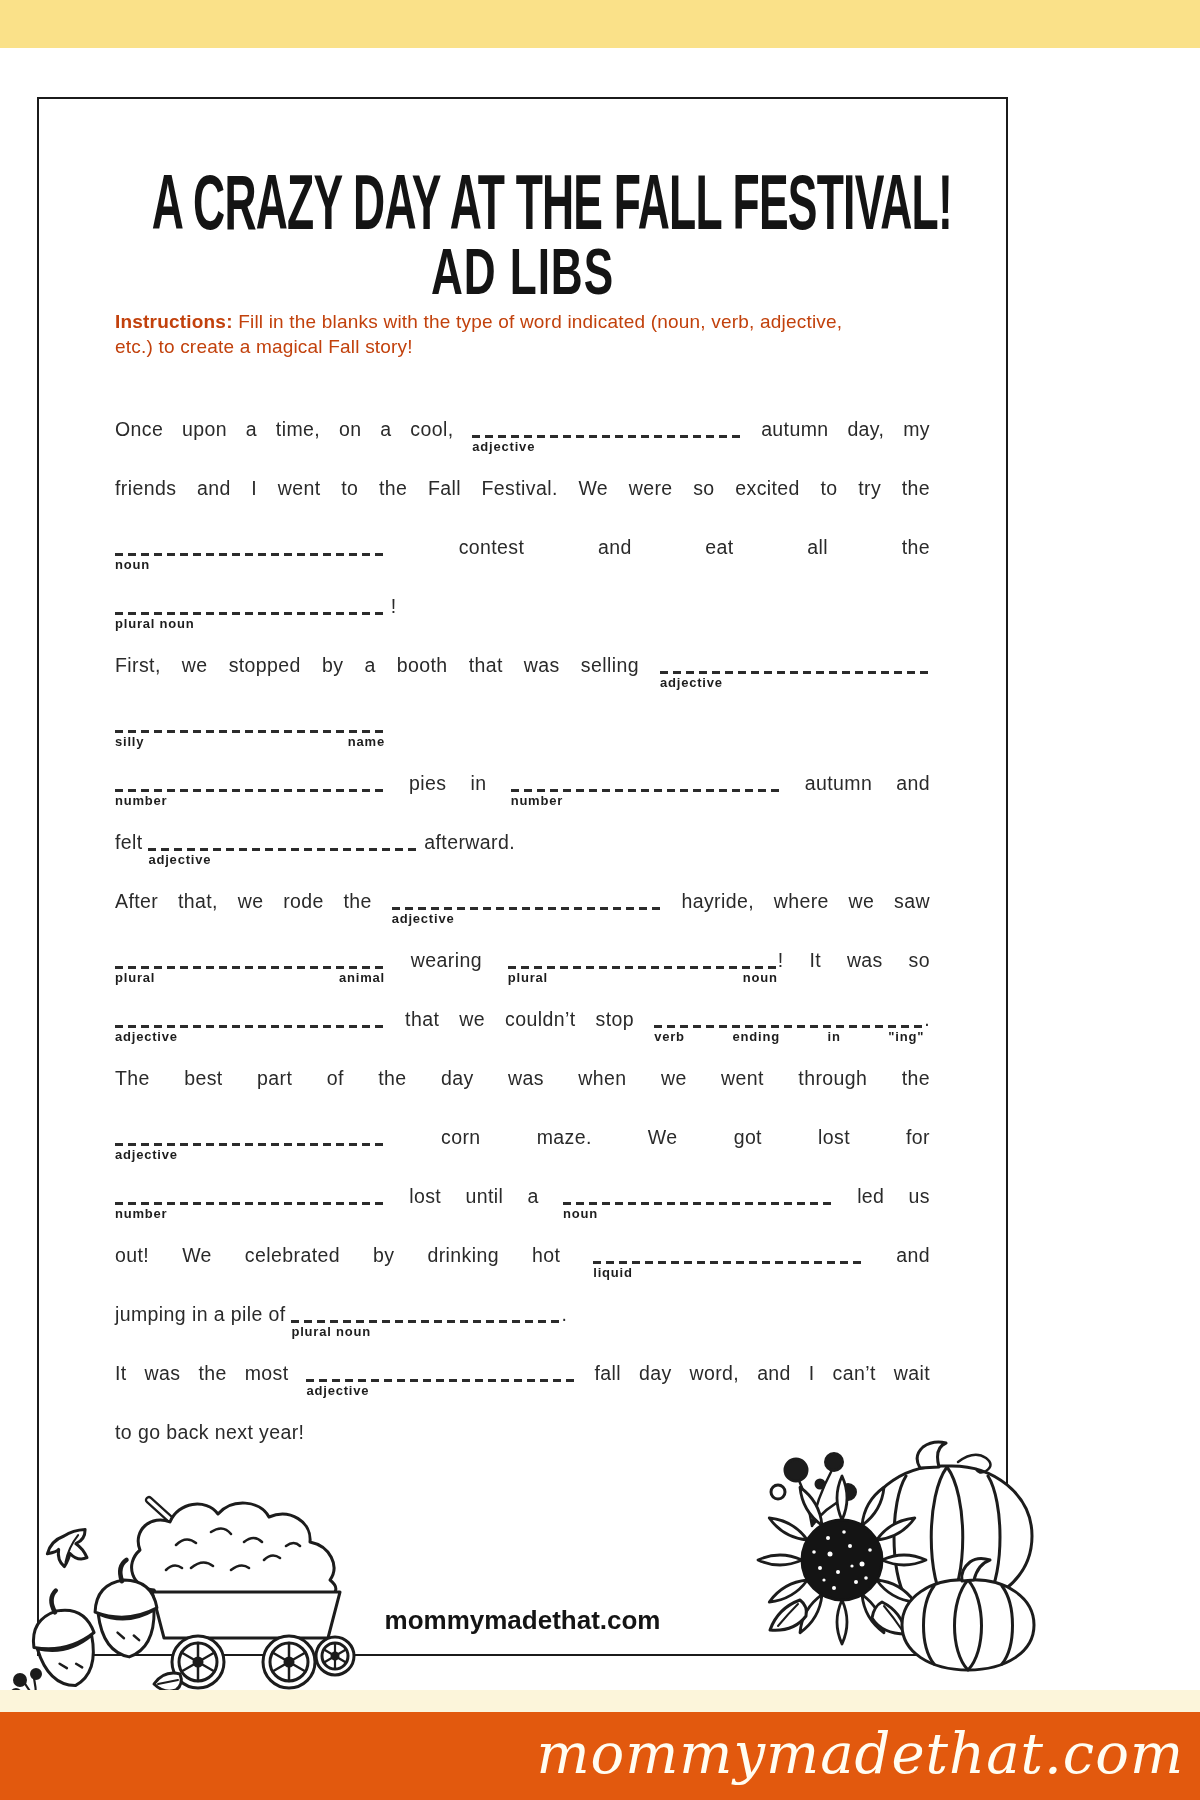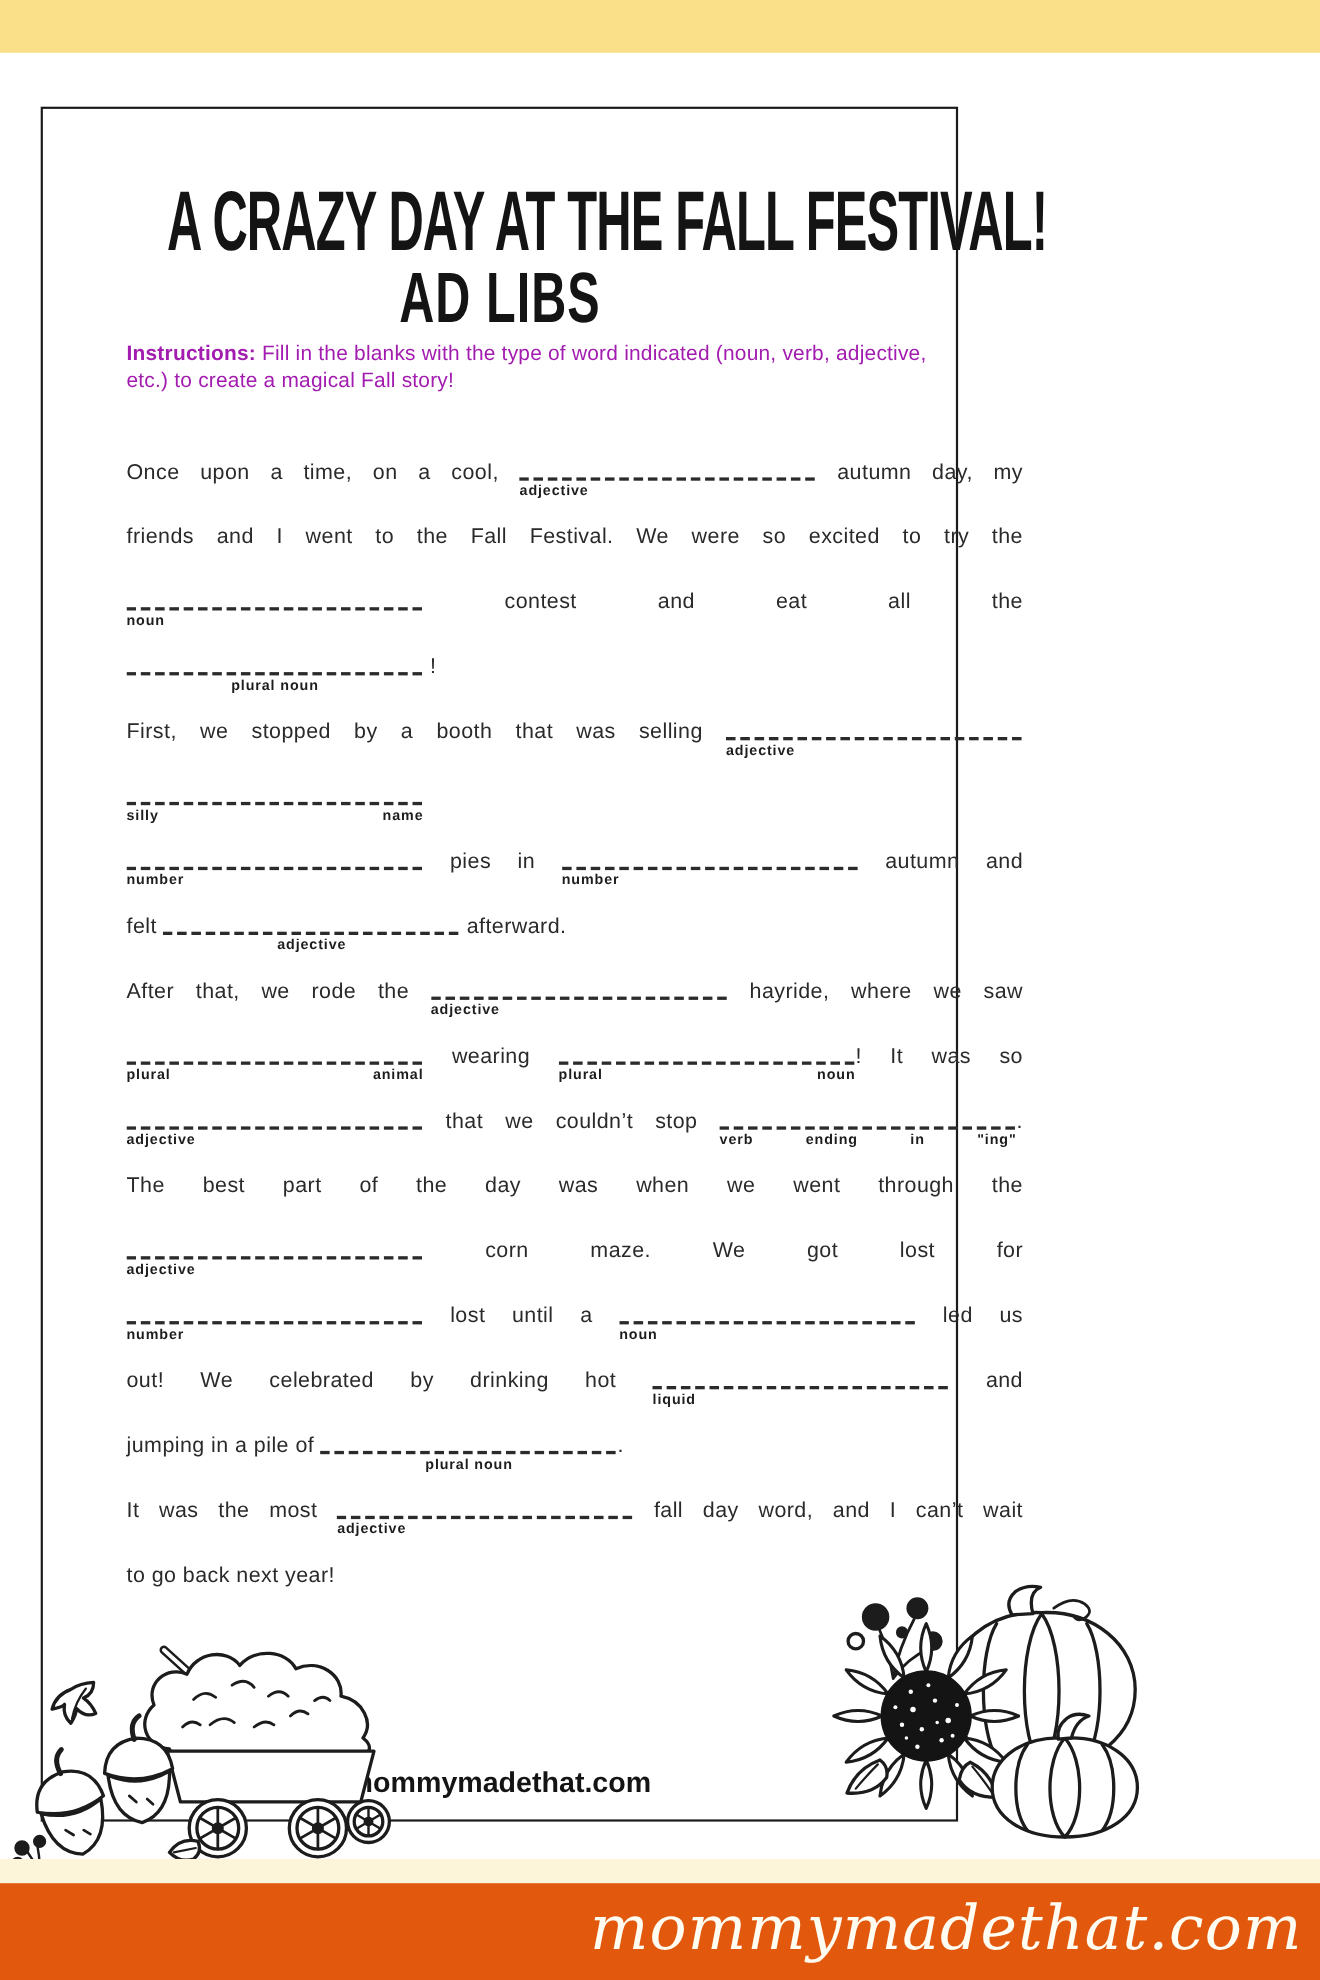--- a/index.html
+++ b/index.html
@@ -1,44 +1,44 @@
 <!DOCTYPE html>
 <html><head>
 <meta charset="utf-8">
 <style>
   * { margin:0; padding:0; box-sizing:border-box; }
   body { background:#ffffff; font-family:"Liberation Sans", sans-serif; }
   #canvas { position:relative; width:1200px; height:1800px; background:#ffffff; overflow:hidden; }
 
   .topband { position:absolute; left:0; top:0; width:1200px; height:48px; background:#fae189; }
 
-  .sheet { position:absolute; left:37px; top:97px; width:834px; height:1559px;
+  .sheet { position:absolute; left:37px; top:97px; width:971px; height:1559px;
            background:#ffffff; border:2px solid #1b1b1b; }
 
   .title1, .title2 { position:absolute; left:0; width:100%; text-align:center;
            font-weight:900; color:#141414; white-space:nowrap; }
   .title1 { top:70px; font-size:57px; }
   .title2 { top:145px; font-size:48px; }
   .title1 .tscale { display:inline-block; transform:scale(0.78,1.35); transform-origin:center; letter-spacing:-1px; }
   .title2 .tscale { display:inline-block; transform:scale(0.92,1.35); transform-origin:center; letter-spacing:1px; }
 
   .instructions { position:absolute; top:210px; left:76px; width:760px;
-           font-size:19px; line-height:25px; color:#a21caf; letter-spacing:0.2px; }
+           font-size:19px; line-height:25px; color:#c2410c; letter-spacing:0.2px; }
   .instructions b { font-weight:800; }
 
   .story { position:absolute; top:318px; left:76px; width:815px; }
   .story-line { position:relative; height:24px; line-height:24px; margin-bottom:35px;
            font-size:19.5px; letter-spacing:0.4px; color:#2a2a2a; }
   .story-line.justify { text-align:justify; text-align-last:justify; }
 
   .blank { display:inline-block; width:270px; height:14px; position:relative; top:2px;
            vertical-align:baseline;
            background-image:linear-gradient(to right,#2b2b2b 64%,rgba(0,0,0,0) 36%);
            background-size:13px 2.6px; background-repeat:repeat-x; background-position:left bottom; }
-  .blank-label { position:absolute; top:16px; left:0; right:0; text-align:center;
+  .blank-label { position:absolute; top:16px; left:0; right:0; text-align:left;
            font-size:13px; font-weight:700; letter-spacing:0.8px; color:#1d1d1d; line-height:14px; }
 
   .credit { position:absolute; top:1506px; left:0; width:100%; text-align:center;
            font-size:26px; font-weight:800; color:#141414; }
 
   .deco { position:absolute; }
   .deco-left { left:6px; top:1490px; width:355px; height:215px; }
   .deco-right { left:750px; top:1440px; width:300px; height:232px; }
 
   .prefooter { position:absolute; left:0; top:1690px; width:1200px; height:22px; background:#fcf5da; }

